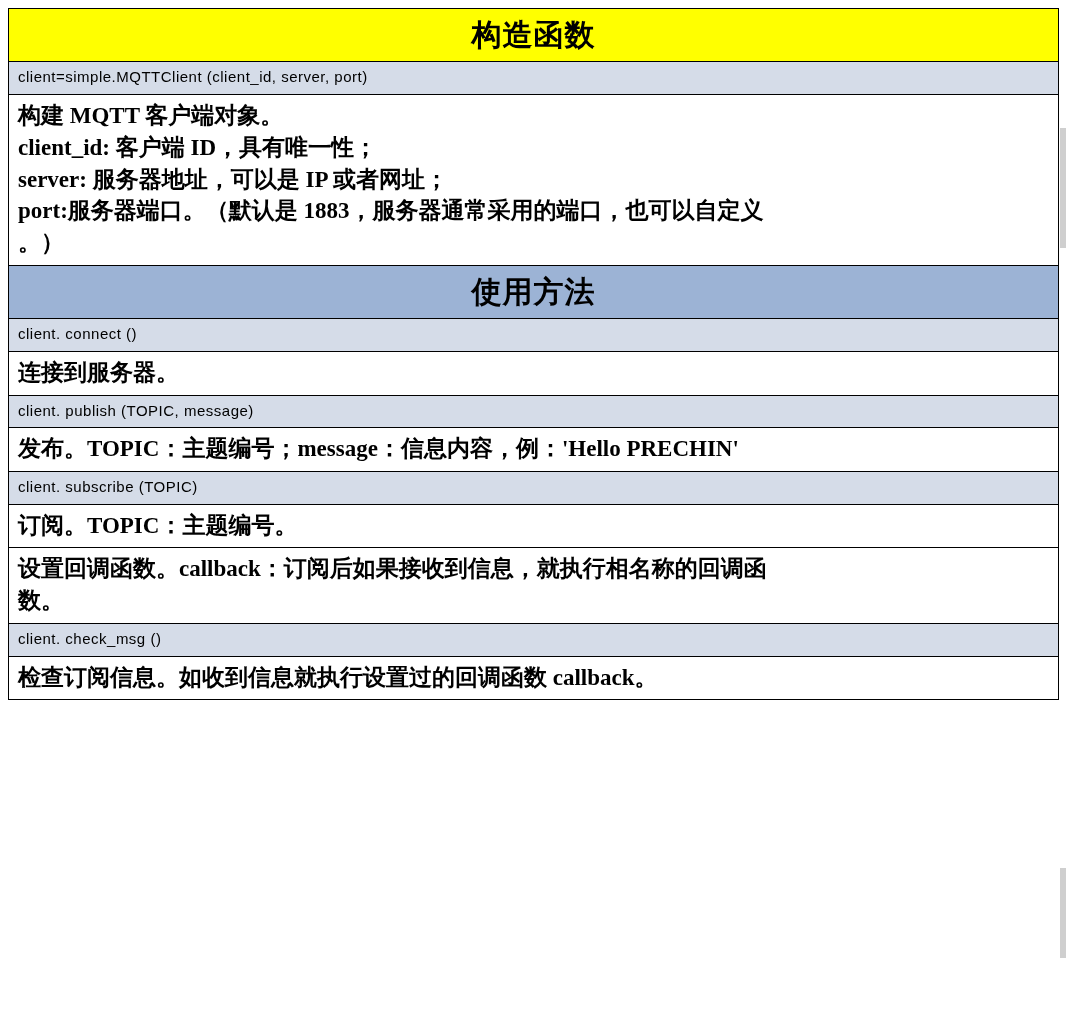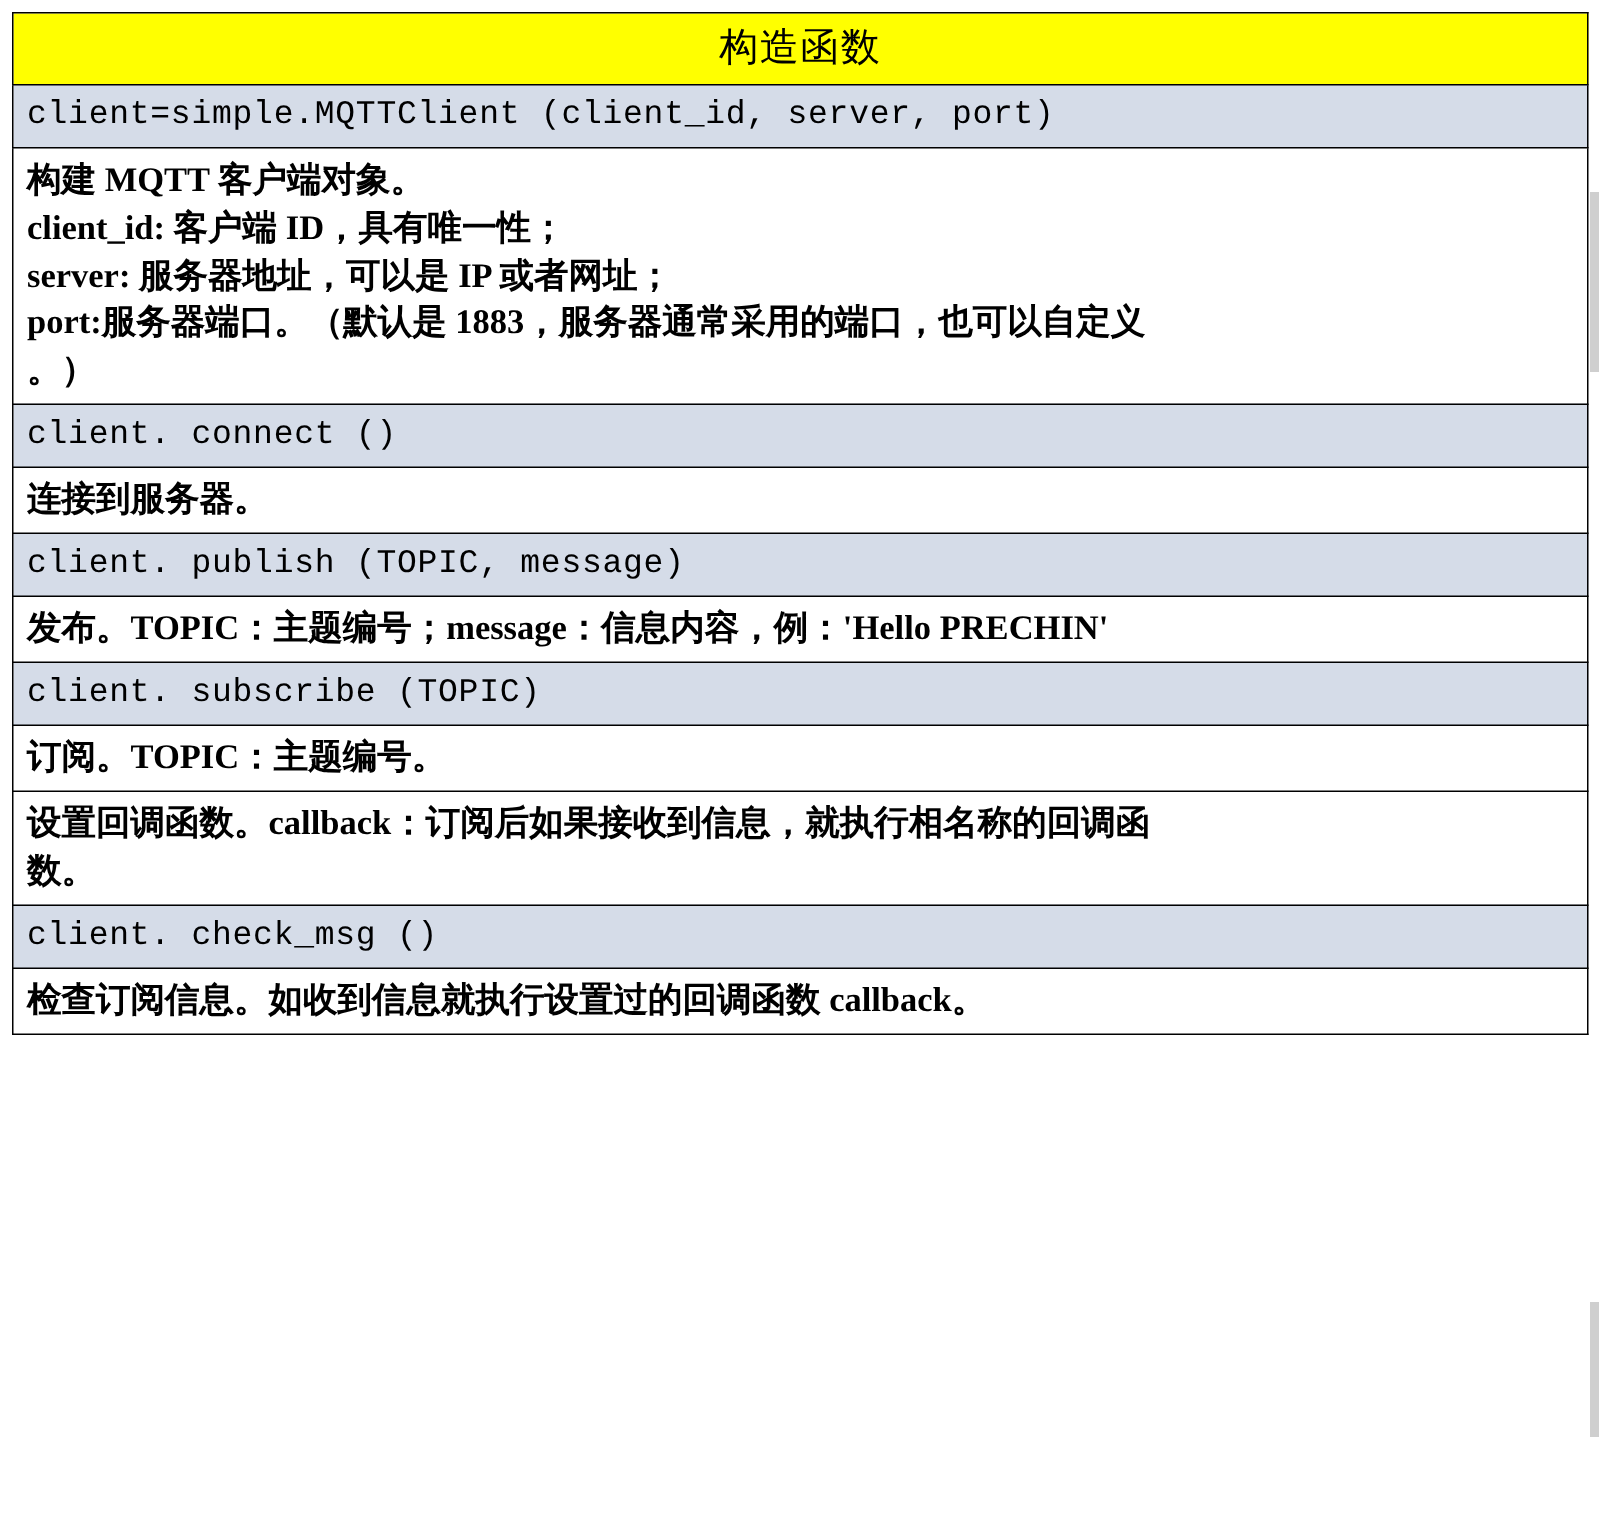--- a/index.html
+++ b/index.html
@@ -28,38 +28,38 @@
   }
   table.api-table td {
     border: 1.5px solid #000000;
     padding: 5px 9px 6px 9px;
     vertical-align: middle;
     line-height: 1.38;
   }
   
   td.section-head {
     text-align: center;
-    font-weight: normal;
-    font-size: 26px;
+    font-weight: bold;
+    font-size: 30px;
     letter-spacing: 1px;
     padding: 7px 0 9px 0;
     font-family: "Liberation Serif", serif;
     margin-left: 32px;
   }
   td.section-head.yellow {
     background: #ffff00;
   }
   td.section-head.blue {
     background: #9cb3d5;
   }
   
   td.sig {
     background: #d5dce8;
-    font-family: Liberation Mono, monospace;
-    font-size: 22px;
+    font-family: Liberation Sans, sans-serif;
+    font-size: 15px;
     letter-spacing: 0.5px;
     padding: 9px 10px 10px 10px;
     color: #000000;
   }
   
   td.desc {
     background: #ffffff;
     font-family: "Liberation Serif", serif;
     font-size: 23px;
     padding: 8px 10px 10px 10px;
@@ -98,20 +98,23 @@
       <tr>
         <td class="desc">
           <span class="line">构建 MQTT 客户端对象。</span>
           <span class="line">client_id: 客户端 ID，具有唯一性；</span>
           <span class="line">server: 服务器地址，可以是 IP 或者网址；</span>
           <span class="line">port:服务器端口。（默认是 1883，服务器通常采用的端口，也可以自定义</span>
           <span class="line">。）</span>
         </td>
       </tr>
 
+      <tr>
+        <td class="section-head blue">使用方法</td>
+      </tr>
 
       <tr>
         <td class="sig">client. connect ()</td>
       </tr>
       <tr>
         <td class="desc">
           <span class="line">连接到服务器。</span>
         </td>
       </tr>
 

